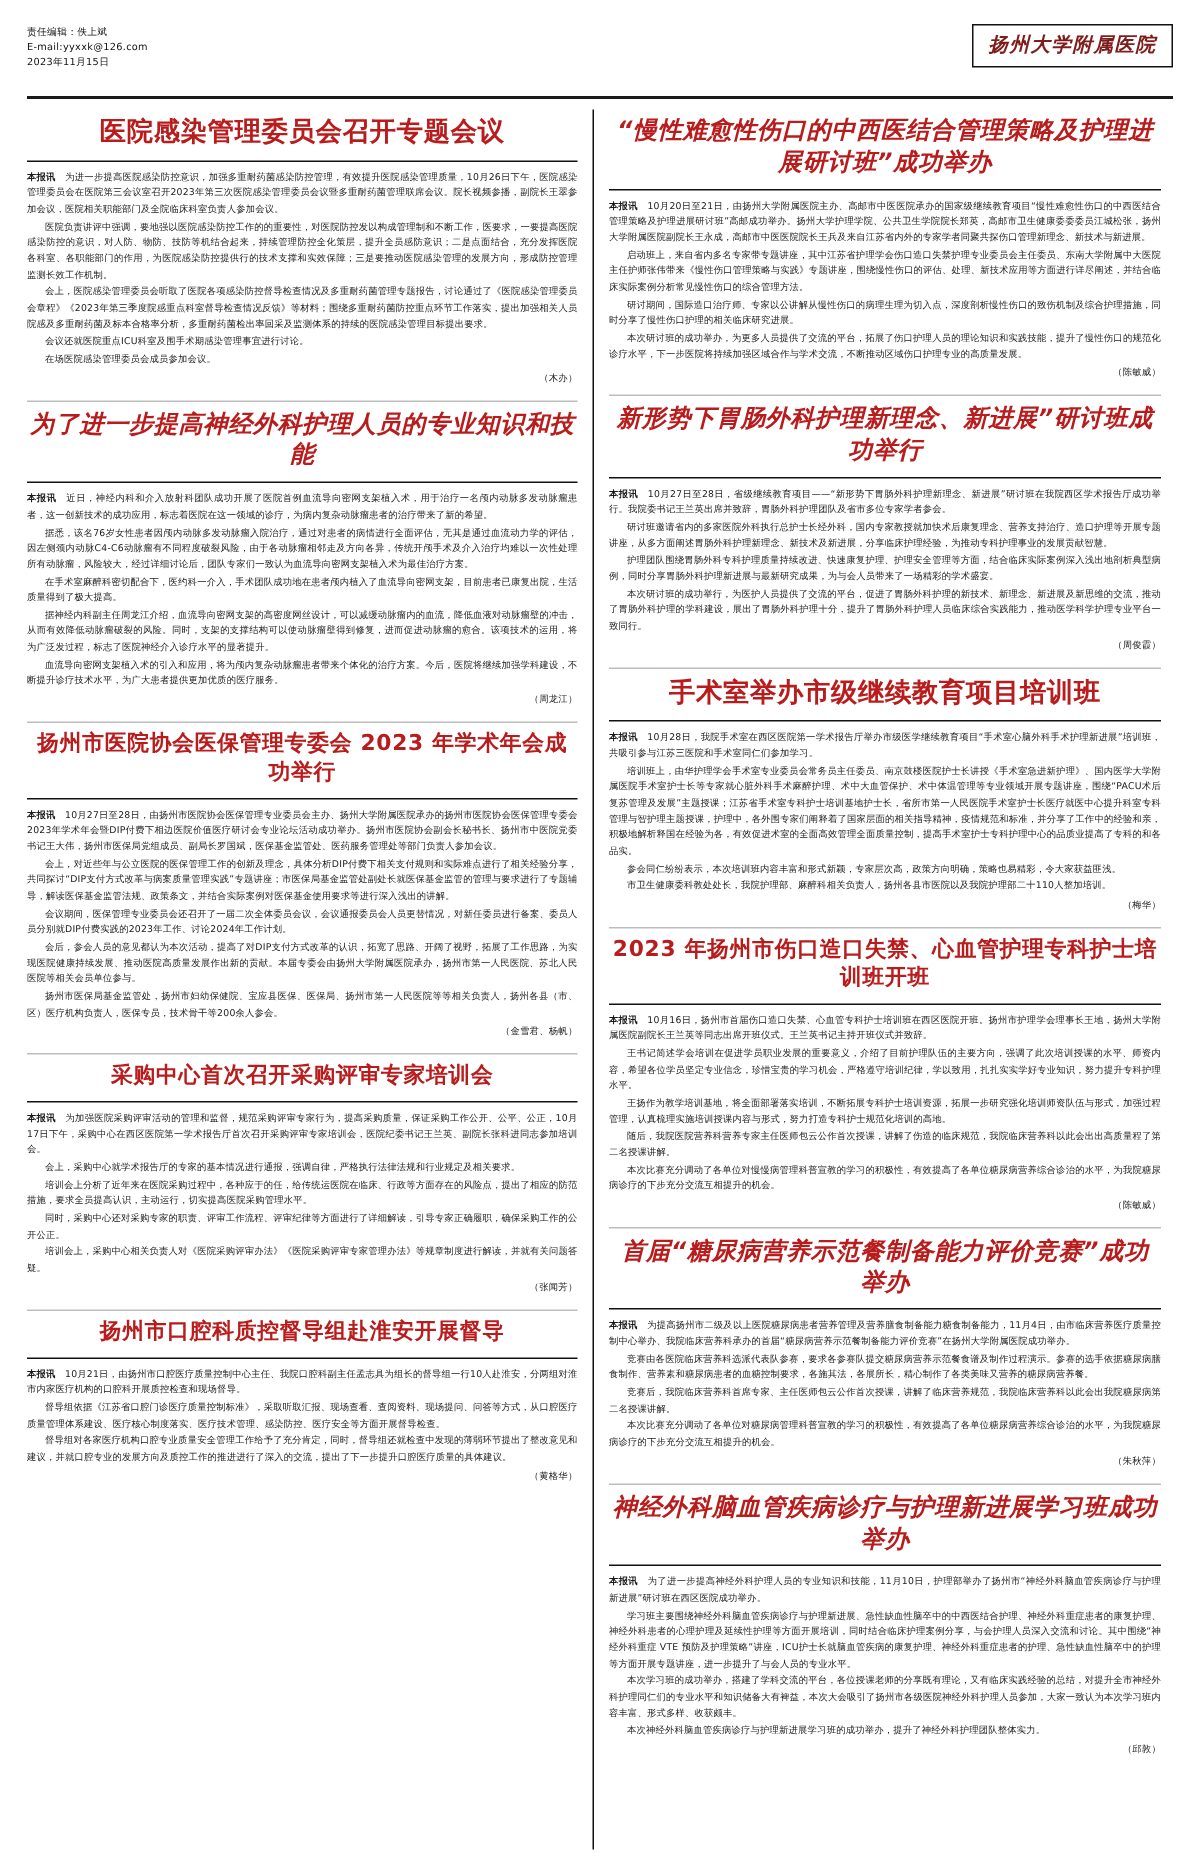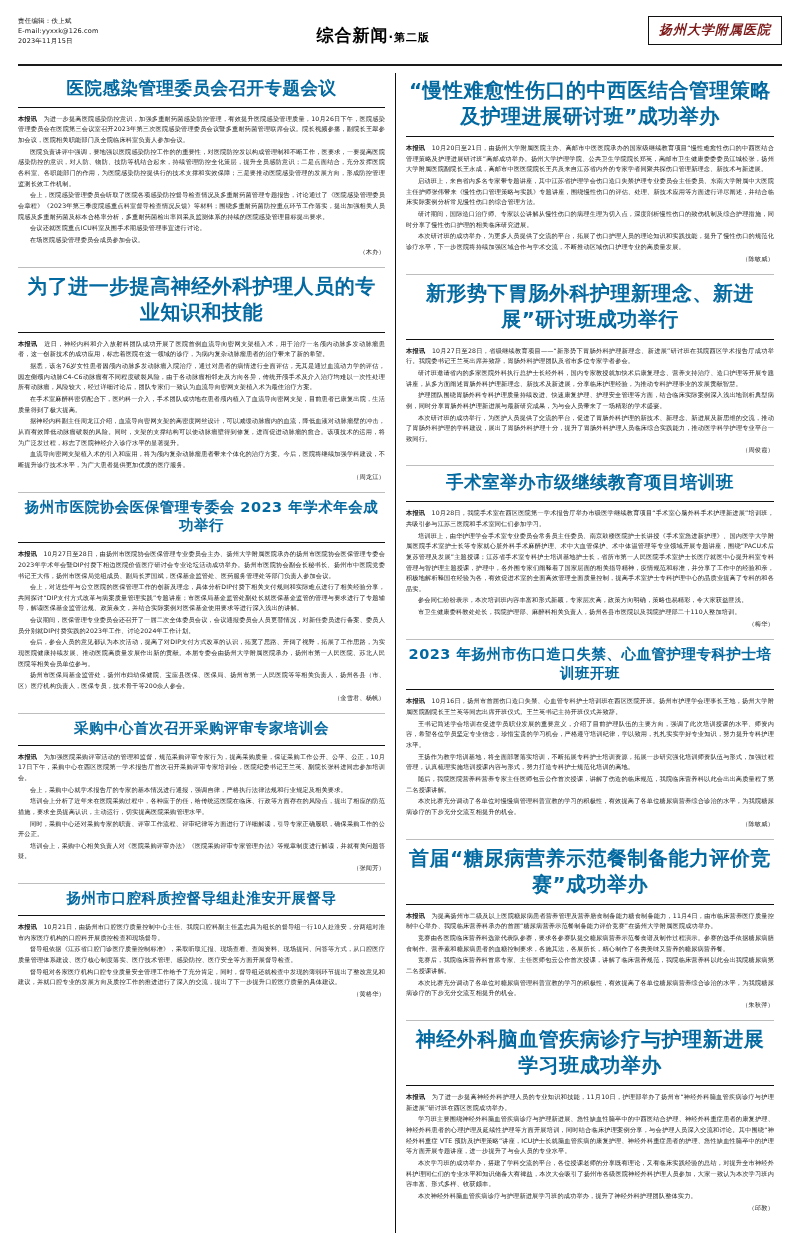--- a/index.html
+++ b/index.html
@@ -55,28 +55,28 @@
   .col{
     width:378px;
     box-sizing:border-box;
   }
   .col-left{padding-right:10px;border-right:1px solid #111;}
   .col-right{padding-left:10px;}
   
   .article{margin-bottom:10px;}
   .headline{
     font-weight:bold;
-    color:#0369a1;
+    color:#b91c1c;
     text-align:center;
     line-height:1.3;
     letter-spacing:.5px;
     margin:4px 0 5px 0;
   }
   .h1{font-size:17.5px;}
-  .h2{font-size:20px;}
+  .h2{font-size:16px;font-style:italic;}
   .h3{font-size:14.5px;}
   .rule{
     border:0;border-top:1px solid #111;
     margin:7px 0 6px 0;
   }
   .rule-thin{
     border:0;border-top:1px solid #bdbdbd;
     margin:6px 0 5px 0;
   }
   .body{
@@ -102,23 +102,20 @@
 <body>
 
 <div class="page">
 
   <div class="masthead">
     <div class="mh-left">
       <div>责任编辑：佚上斌</div>
       <div>E-mail:yyxxk@126.com</div>
       <div>2023年11月15日</div>
     </div>
-    <div class="mh-center">
-      <span>综合新闻</span><span class="dot">·</span><span class="edition">第二版</span>
-    </div>
     <div class="mh-right">扬州大学附属医院</div>
   </div>
 
   <div class="columns">
     <div class="col col-left">
         <div class="article">
           <div class="headline h1">医院感染管理委员会召开专题会议</div>
           <hr class="rule">
           <div class="body">
             <p class="first"><span class="lead">本报讯　</span><span>为进一步提高医院感染防控意识，加强多重耐药菌感染防控管理，有效提升医院感染管理质量，10月26日下午，医院感染管理委员会在医院第三会议室召开2023年第三次医院感染管理委员会议暨多重耐药菌管理联席会议。院长视频参播，副院长王翠参加会议，医院相关职能部门及全院临床科室负责人参加会议。</span></p>

